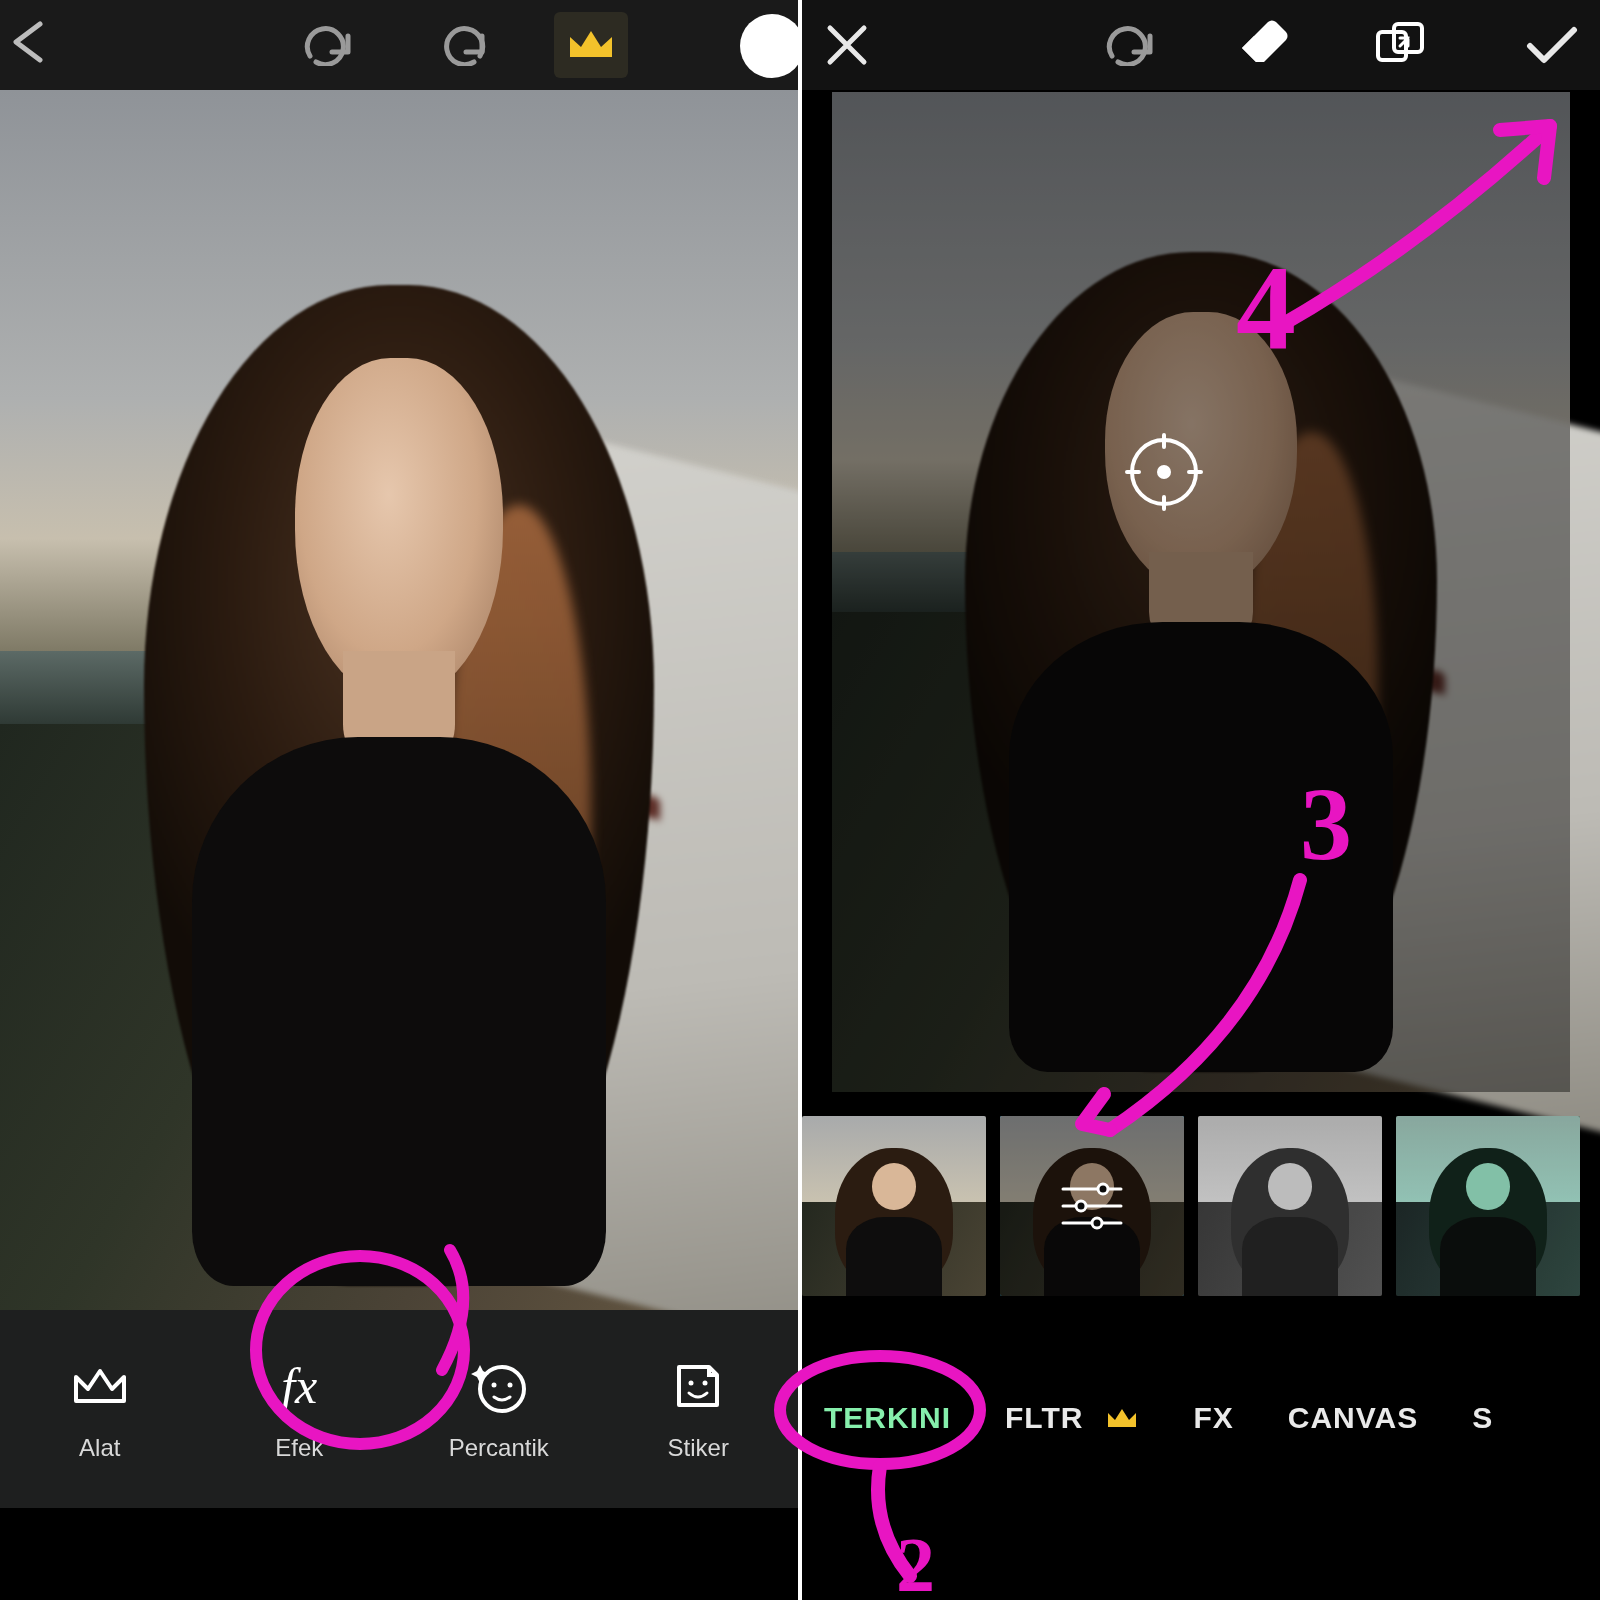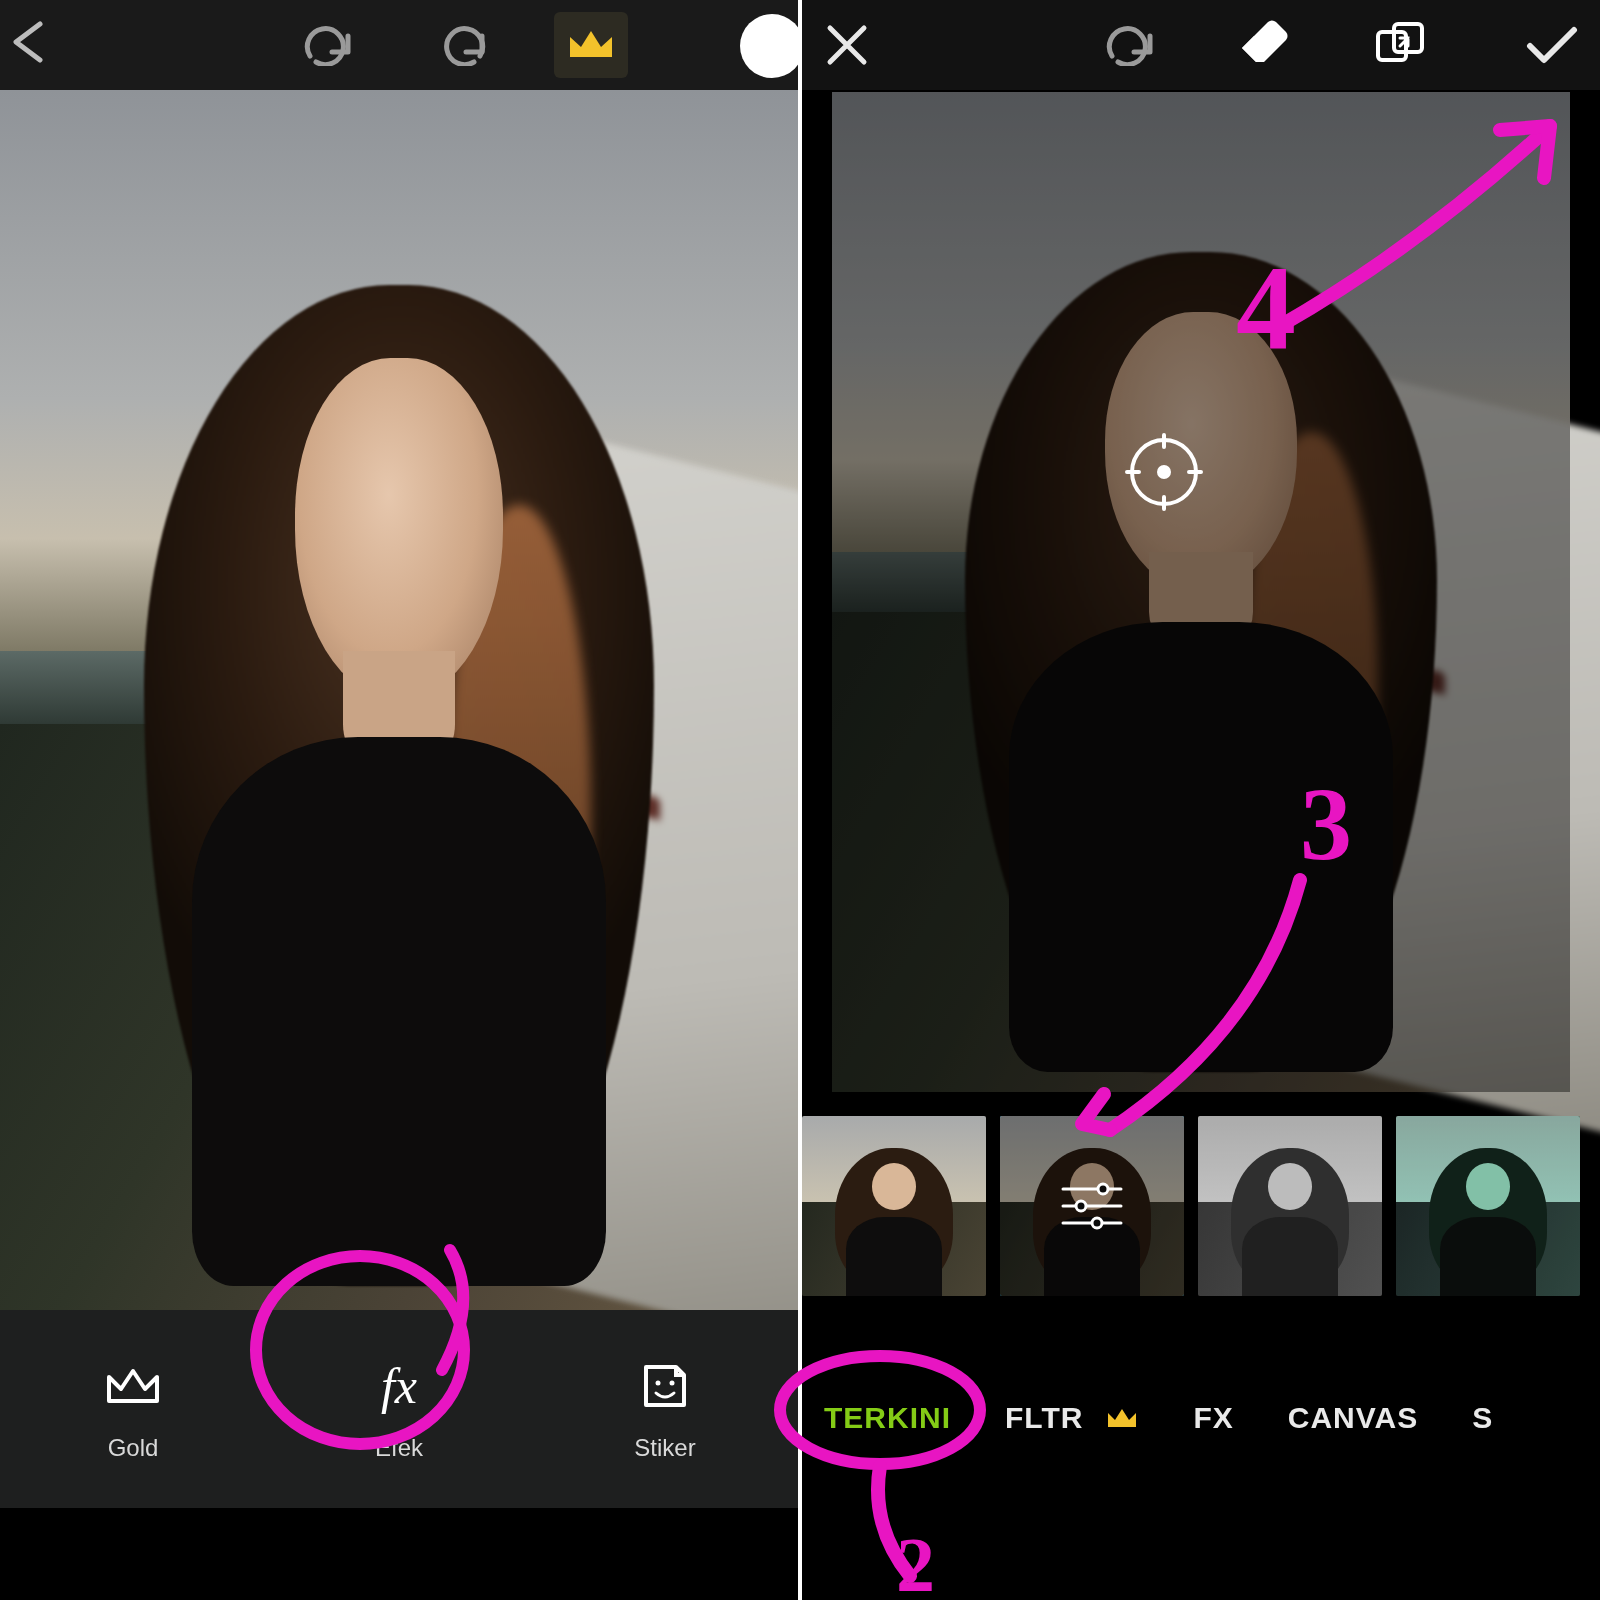--- a/index.html
+++ b/index.html
@@ -58,21 +58,21 @@
   .thumb .mini .msky{position:absolute;inset:0;height:48%;background:linear-gradient(#a8aaab,#c9c2b0);}
   .thumb .mini .mgnd{position:absolute;left:0;right:0;top:48%;bottom:0;background:linear-gradient(120deg,#24281f,#4a4434);}
   .thumb .mini .mhair{position:absolute;left:18%;top:18%;width:64%;height:78%;background:#2b1c11;border-radius:48% 48% 40% 40%;}
   .thumb .mini .mface{position:absolute;left:38%;top:26%;width:24%;height:26%;background:#d9b798;border-radius:50%;}
   .thumb .mini .mtorso{position:absolute;left:24%;top:56%;width:52%;height:44%;background:#0e0d0d;border-radius:40% 40% 0 0;}
   .thumb.bw .mini{filter:grayscale(1) contrast(.85) brightness(1.05);}
   .thumb.teal .mini{filter:sepia(.5) hue-rotate(110deg) saturate(1.1) brightness(.85);}
   .thumb .sliders{position:absolute;left:50%;top:50%;transform:translate(-50%,-50%);}
 
   .tabs{position:absolute;left:0;right:0;top:1378px;height:80px;display:flex;align-items:center;gap:54px;padding-left:22px;color:#e9e9e9;font-size:30px;font-weight:700;letter-spacing:1px;}
-  .tab.active{color:#84cc16;}
+  .tab.active{color:#86efac;}
   .tab-crown{display:inline-flex;align-items:center;margin-left:-32px;}
 
   
   .anno{position:absolute;pointer-events:none;}
   .anno svg{overflow:visible;}
   .stroke{stroke:#e815c2;fill:none;stroke-linecap:round;stroke-linejoin:round;}
   .anno-txt{font-family:'Brush Script MT','Comic Sans MS',cursive;color:#e815c2;font-weight:700;}
 
   
   svg{display:block;}
@@ -128,27 +128,39 @@
       </div>
     </div>
 
     <div class="l-tools">
       <div class="tool">
         <span class="ic">
           <svg width="58" height="46" viewBox="0 0 58 46">
               <path d="M5 38 L5 14 L17 26 L29 8 L41 26 L53 14 L53 38 Z" style="fill:none;stroke:#fff;stroke-width:4;stroke-linejoin:round"></path>
             </svg>
         </span>
-        <span>Gold</span>
+        <span>Alat</span>
       </div>
       <div class="tool">
         <span class="ic">
             <span class="fx-txt">fx</span>
           </span>
         <span>Efek</span>
+      </div>
+      <div class="tool">
+        <span class="ic">
+          <svg width="58" height="58" viewBox="0 0 58 58">
+              <circle cx="32" cy="32" r="22" style="fill:none;stroke:#fff;stroke-width:4"></circle>
+              <circle cx="24" cy="28" r="2.5" fill="#fff"></circle>
+              <circle cx="40" cy="28" r="2.5" fill="#fff"></circle>
+              <path d="M24 40 q8 6 16 0" style="fill:none;stroke:#fff;stroke-width:3;stroke-linecap:round"></path>
+              <path d="M10 8 l3 6 l6 3 l-6 3 l-3 6 l-3-6 l-6-3 l6-3 z" fill="#fff"></path>
+            </svg>
+        </span>
+        <span>Percantik</span>
       </div>
       <div class="tool">
         <span class="ic">
           <svg width="54" height="54" viewBox="0 0 54 54">
               <path d="M8 8 h30 l8 8 v30 a0 0 0 0 1 0 0 h-38 z" style="fill:none;stroke:#fff;stroke-width:4;stroke-linejoin:round"></path>
               <path d="M38 8 v8 h8" style="fill:none;stroke:#fff;stroke-width:4"></path>
               <circle cx="20" cy="24" r="2.5" fill="#fff"></circle>
               <circle cx="34" cy="24" r="2.5" fill="#fff"></circle>
               <path d="M18 34 q9 8 18 0" style="fill:none;stroke:#fff;stroke-width:3;stroke-linecap:round"></path>
             </svg>

